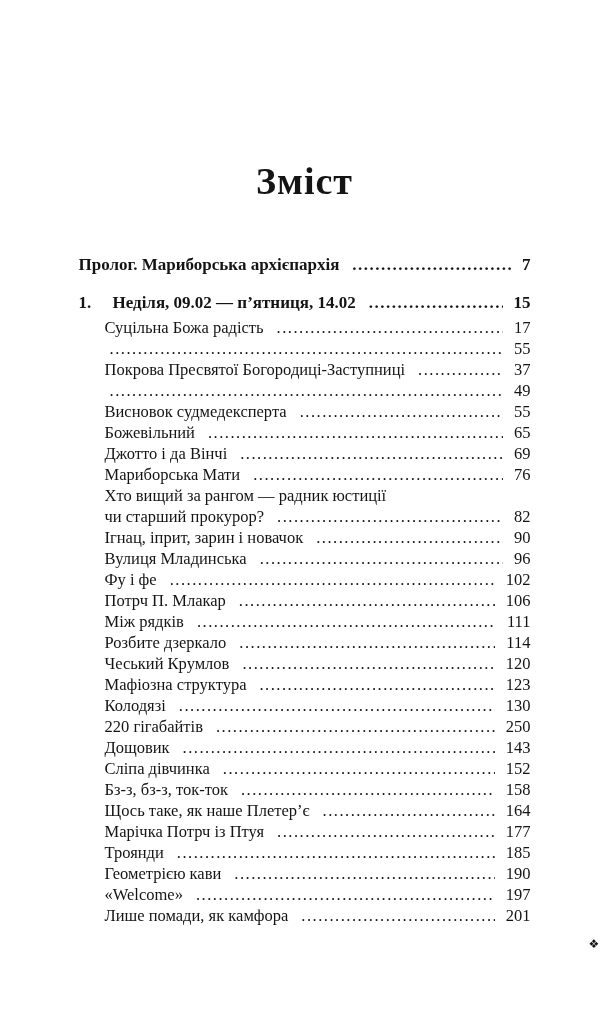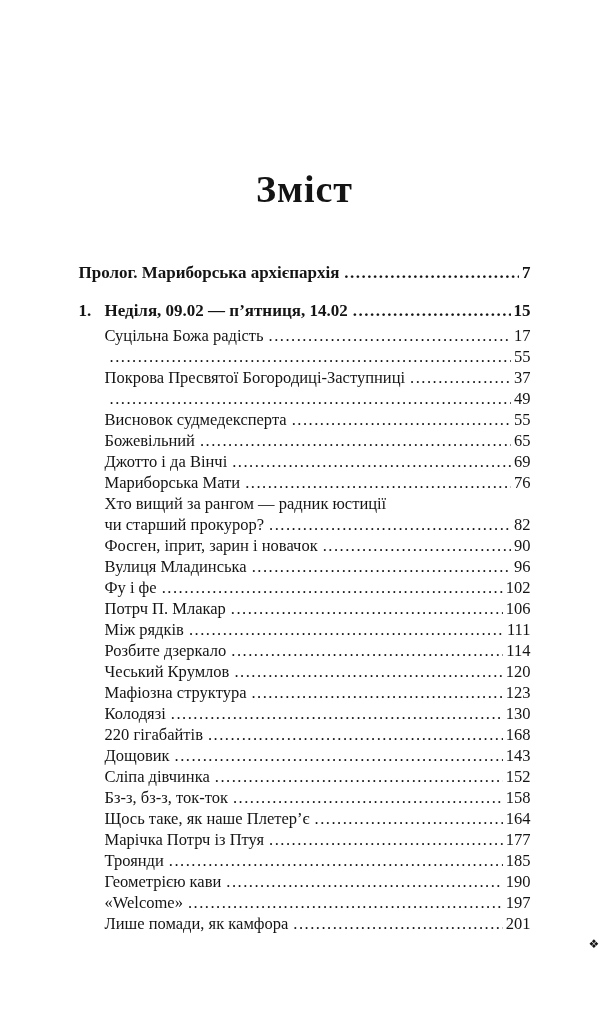--- a/index.html
+++ b/index.html
@@ -11,37 +11,38 @@
     position: relative;
     width: 609px;
     height: 1024px;
     background: #ffffff;
     color: #141414;
     font-family: "Liberation Serif", "DejaVu Serif", serif;
     box-sizing: border-box;
     overflow: hidden;
   }
   .title {
-    margin: 12px;
+    margin: 4px;
     padding-top: 156px;
     text-align: center;
     font-size: 38px;
     font-weight: bold;
     letter-spacing: 1px;
     line-height: 1.15;
   }
   .toc {
     width: 452px;
     margin: 50px auto 0 auto;
     font-size: 16.5px;
     line-height: 21px;
   }
   .row {
     display: flex;
     align-items: center;
+    gap: 8px;
   }
   .bold { font-weight: bold; }
   .prologue { margin-bottom: 17px; font-size: 17px; }
   .chapter  { margin-bottom: 4px;  font-size: 17px; }
   .num {
     width: 26px;
     flex: 0 0 26px;
   }
   .sections .entry { padding-left: 26px; }
   .cont-line { white-space: nowrap; }
@@ -162,21 +163,21 @@
         <div class="entry">
           <div class="cont-line">Хто вищий за рангом — радник юстиції</div>
           <div class="row">
             <span class="t">чи старший прокурор?</span>
             <span class="dots"></span>
             <span class="pg">82</span>
           </div>
         </div>
         <div class="entry">
           <div class="row">
-            <span class="t">Фосген, іприт, зарин і новачок</span>
+            <span class="t">Ігнац, іприт, зарин і новачок</span>
             <span class="dots"></span>
             <span class="pg">90</span>
           </div>
         </div>
         <div class="entry">
           <div class="row">
             <span class="t">Вулиця Младинська</span>
             <span class="dots"></span>
             <span class="pg">96</span>
           </div>
@@ -227,21 +228,21 @@
           <div class="row">
             <span class="t">Колодязі</span>
             <span class="dots"></span>
             <span class="pg">130</span>
           </div>
         </div>
         <div class="entry">
           <div class="row">
             <span class="t">220 гігабайтів</span>
             <span class="dots"></span>
-            <span class="pg">168</span>
+            <span class="pg">250</span>
           </div>
         </div>
         <div class="entry">
           <div class="row">
             <span class="t">Дощовик</span>
             <span class="dots"></span>
             <span class="pg">143</span>
           </div>
         </div>
         <div class="entry">

